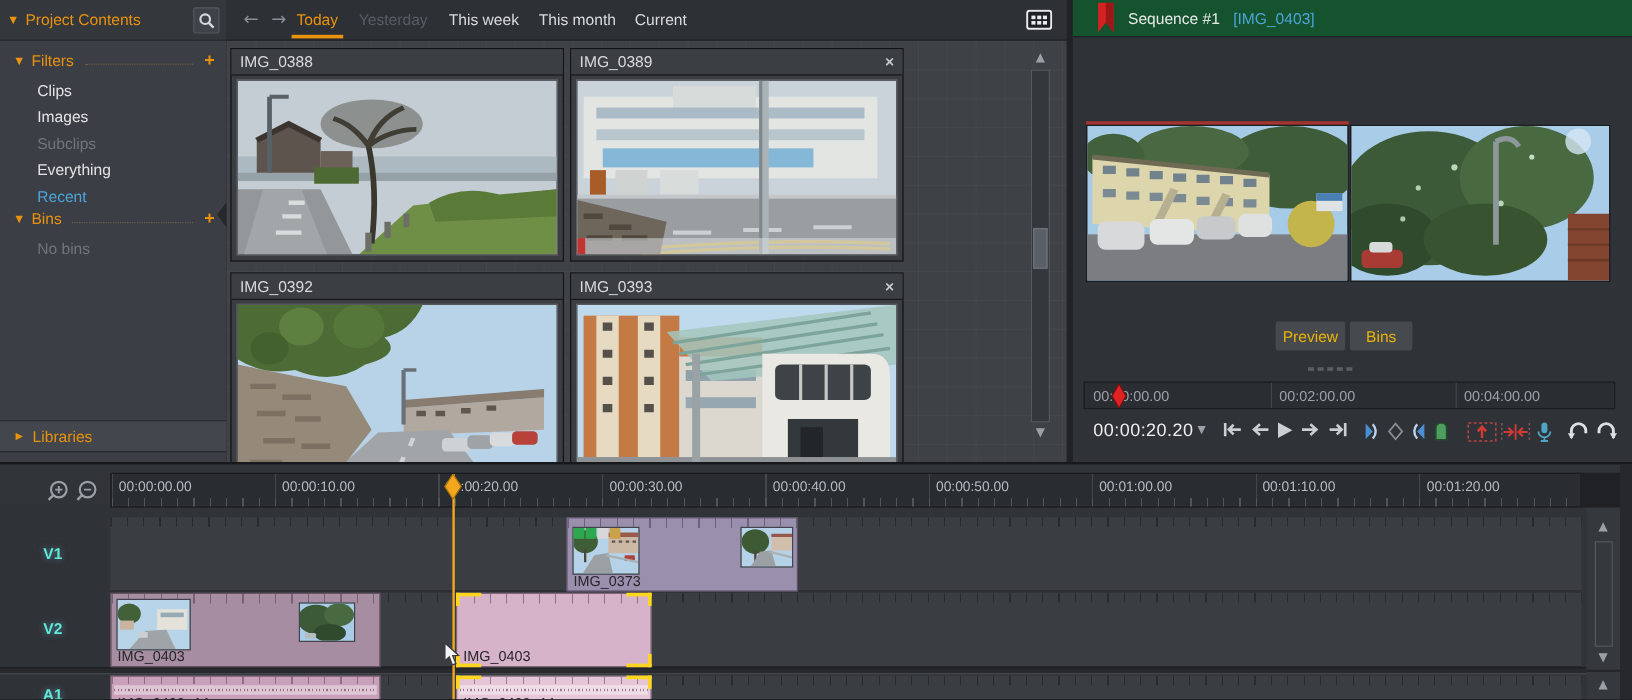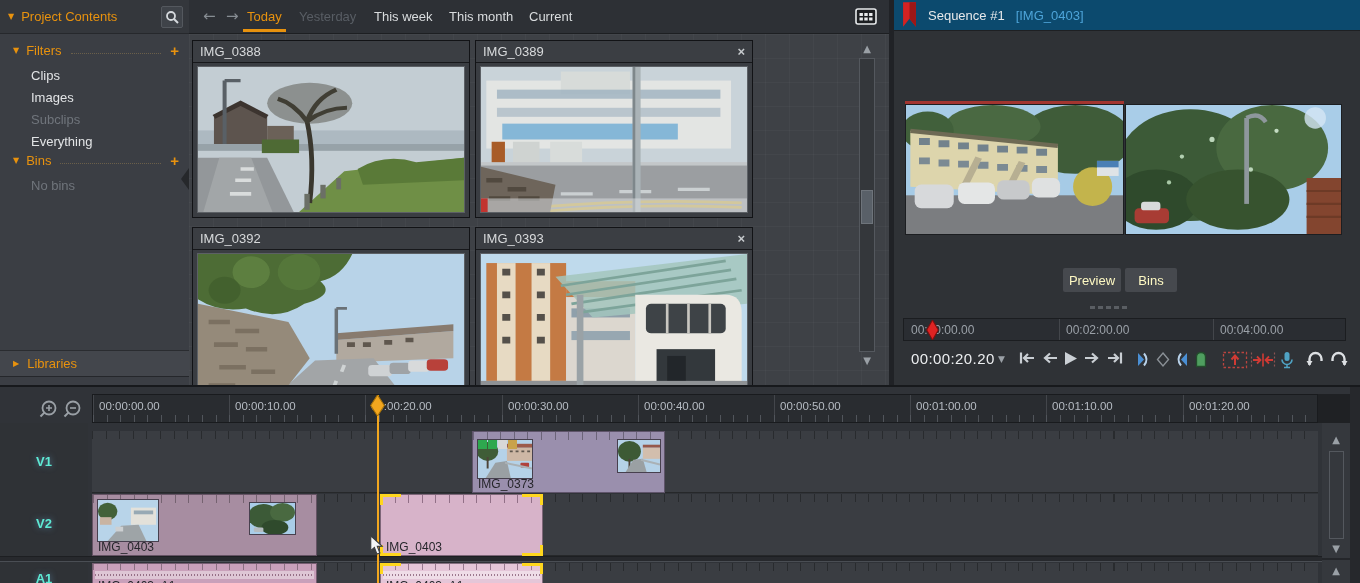--- a/index.html
+++ b/index.html
@@ -42,27 +42,27 @@
 .tile-h{height:22px;display:flex;align-items:center;padding:0 7px;background:#3b3e43;font-size:13px;color:#d8dadc;border-bottom:1px solid #17181b}
 .tile-x{margin-left:auto;color:#c6cacd;font-size:13px;font-weight:bold;line-height:1;cursor:default}
 .tile-img{position:absolute;top:25px;left:4px;right:4px;bottom:4px;border:1px solid #5c6065;overflow:hidden}
 .tile-img svg{width:100%;height:100%}
 .arr{color:#9aa0a6;font-size:10px;font-family:"DejaVu Sans",sans-serif;text-align:center;line-height:14px}
 .sbtrack{position:absolute;border:1px solid #54585e;background:#34373b}
 .sbthumb{position:absolute;background:#596068;border:1px solid #6e747b}
 
 
 #monitor{position:absolute;left:894px;top:0;width:466px;height:385px;background:#2f3236}
-#mon-h{height:31px;background:#0c4a6e;border-bottom:1px solid #1e2023;display:flex;align-items:center;padding-left:8px;gap:11px}
+#mon-h{height:31px;background:#14532d;border-bottom:1px solid #1e2023;display:flex;align-items:center;padding-left:20px;gap:11px}
 #mon-title{font-size:13px;color:#e7e9eb}
 #mon-sub{font-size:13px;color:var(--accent-blue,#53a7d9)}
 .pv{position:absolute;border:1px solid #1c1e21;overflow:hidden}
 .pv svg{width:100%;height:100%}
 #redline{position:absolute;left:11px;top:101px;width:219px;height:3px;background:#a23530}
-.btn{position:absolute;height:24px;background:#46494e;color:#fef9c3;font-size:13px;display:flex;align-items:center;justify-content:center;border-radius:2px}
+.btn{position:absolute;height:24px;background:#46494e;color:#eab308;font-size:13px;display:flex;align-items:center;justify-content:center;border-radius:2px}
 #dots{position:absolute;left:196px;top:306px;display:flex;gap:3px}
 #dots i{width:5px;height:3px;background:#5a5e63}
 #miniruler{position:absolute;left:9px;top:318px;width:443px;height:23px;background:#2a2d32;border:1px solid #1b1d20}
 .mrl{position:absolute;top:4px;font-size:12px;color:#9ba1a8;white-space:nowrap}
 .mrsep{position:absolute;top:0;bottom:0;width:1px;background:#43464b}
 #mrmarker{position:absolute;left:22px;top:1px}
 #transport{position:absolute;left:0;top:344px;width:466px;height:32px}
 #tc{position:absolute;left:17px;top:6px;font-size:15px;color:#eceef0;letter-spacing:.4px}
 .ticon{position:absolute;top:7px}
 .tarr{position:absolute;top:4px;color:#9aa0a6;font-size:9px;font-family:"DejaVu Sans",sans-serif}
@@ -129,20 +129,23 @@
         </div>
       <div class="sb-item">
           <span>Images</span>
         </div>
       <div class="sb-item dim">
           <span>Subclips</span>
         </div>
       <div class="sb-item">
           <span>Everything</span>
         </div>
+      <div class="sb-item active">
+          <span>Recent</span>
+        </div>
       <div class="sb-sec">
         <span class="tri">▼</span>
         <span class="lbl">Bins</span>
         <span class="lead"></span>
         <span class="plus">+</span>
       </div>
       <div class="sb-item dim">
           <span>No bins</span>
         </div>
     </div>

